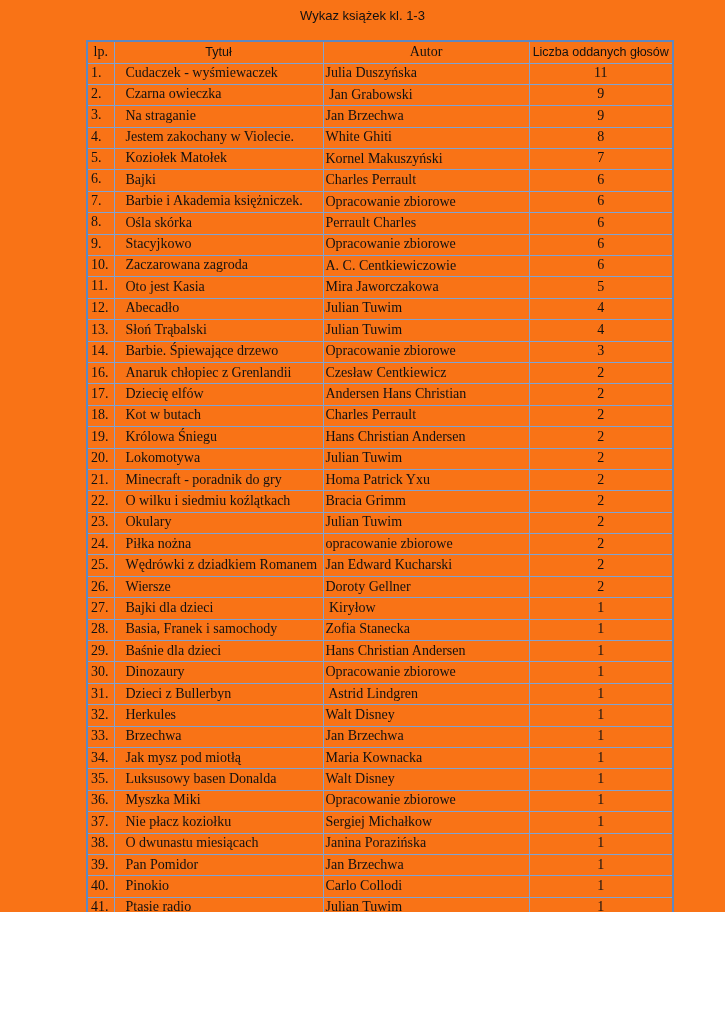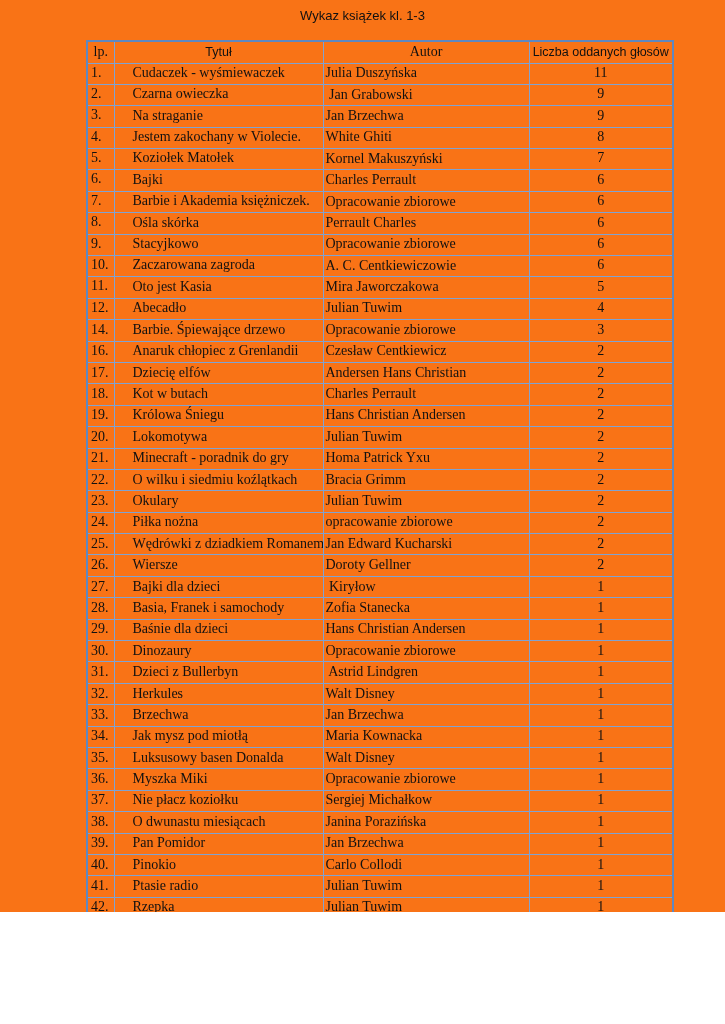--- a/index.html
+++ b/index.html
@@ -61,21 +61,21 @@
   th.sans  { font-family: "Liberation Sans", "DejaVu Sans", sans-serif; font-size: 12.5px; margin-top: 23px; }
 
   tbody td {
     height: 21.4px;
     font-family: "Liberation Serif", "DejaVu Serif", serif;
     font-size: 14px;
     vertical-align: middle;
     padding: 0 2px 1px 2px;
   }
   td.cell-lp     { padding-left: 3px; }
-  td.cell-title  { padding-left: 18px; }
+  td.cell-title  { padding-left: 11px; }
   td.cell-author { }
   td.cell-votes  { text-align: center; }
 
   
   tbody tr:nth-child(-n+11) td.cell-lp    { vertical-align: top;    padding-top: 1px; }
   tbody tr:nth-child(-n+11) td.cell-title { vertical-align: bottom; padding-bottom: 3px; }
   tbody tr:nth-child(-n+11) td.cell-votes { vertical-align: bottom; padding-bottom: 3px; text-align: center; }
 </style>
 </head>
 <body>
@@ -176,20 +176,26 @@
     <td class="cell-votes">5</td>
   </tr>
 
   <tr>
     <td class="cell-lp">12.</td>
     <td class="cell-title">Abecadło</td>
     <td class="cell-author">Julian Tuwim</td>
     <td class="cell-votes">4</td>
   </tr>
 
+  <tr>
+    <td class="cell-lp">13.</td>
+    <td class="cell-title">Słoń Trąbalski</td>
+    <td class="cell-author">Julian Tuwim</td>
+    <td class="cell-votes">4</td>
+  </tr>
 
   <tr>
     <td class="cell-lp">14.</td>
     <td class="cell-title">Barbie. Śpiewające drzewo</td>
     <td class="cell-author">Opracowanie zbiorowe</td>
     <td class="cell-votes">3</td>
   </tr>
 
 
   <tr>

